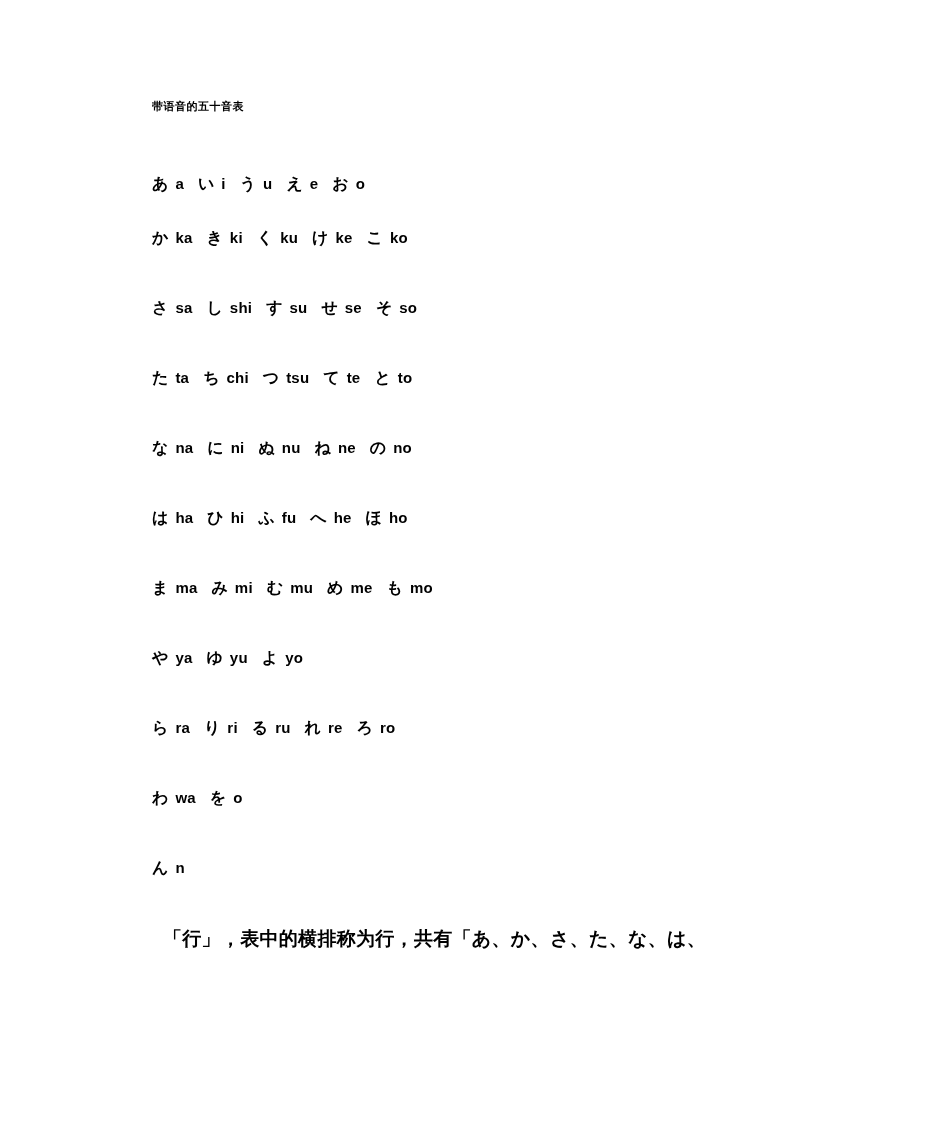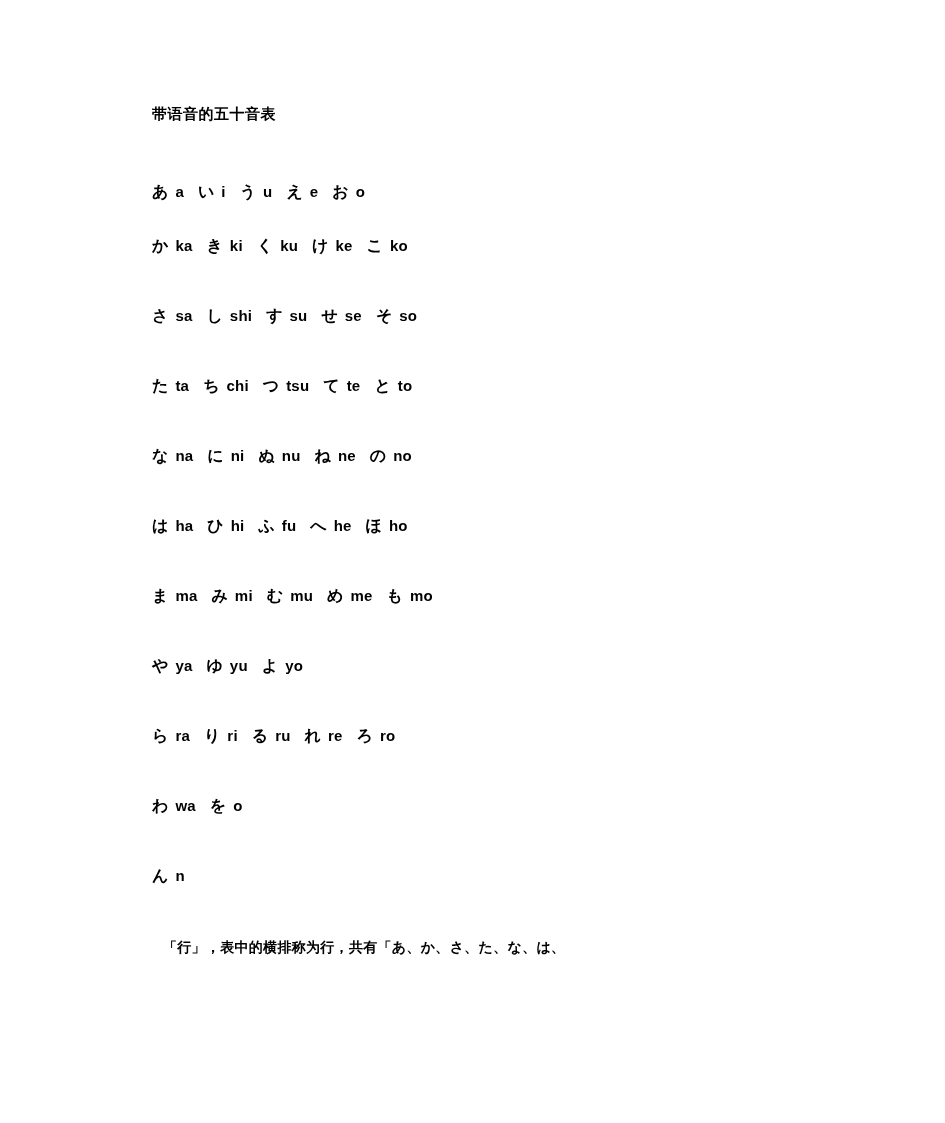--- a/index.html
+++ b/index.html
@@ -23,25 +23,25 @@
     box-sizing: border-box;
     overflow: hidden;
   }
   .doc-body {
     position: absolute;
     left: 152px;
     top: 96px;
     width: 700px;
   }
   .doc-title {
-    font-size: 15px;
+    font-size: 11px;
     font-weight: bold;
     line-height: 20px;
     letter-spacing: 0.5px;
-    margin: 8px 0 0 0;
+    margin: 0 0 0 0;
     white-space: nowrap;
   }
   .kana-table {
     margin-top: 0;
   }
   .kana-row {
     height: 70px;
     display: flex;
     align-items: center;
     font-size: 16px;
@@ -66,21 +66,21 @@
   }
   .kana-romaji {
     font-size: 15px;
     font-weight: bold;
     letter-spacing: 0.2px;
     margin-right: 14px;
   }
   .note-paragraph {
     margin-top: 24px;
     margin-left: 11px;
-    font-size: 14px;
+    font-size: 19px;
     font-weight: bold;
     line-height: 24px;
     letter-spacing: 0.3px;
     white-space: nowrap;
   }
 </style>
 </head>
 <body>
 
 <div class="page">

